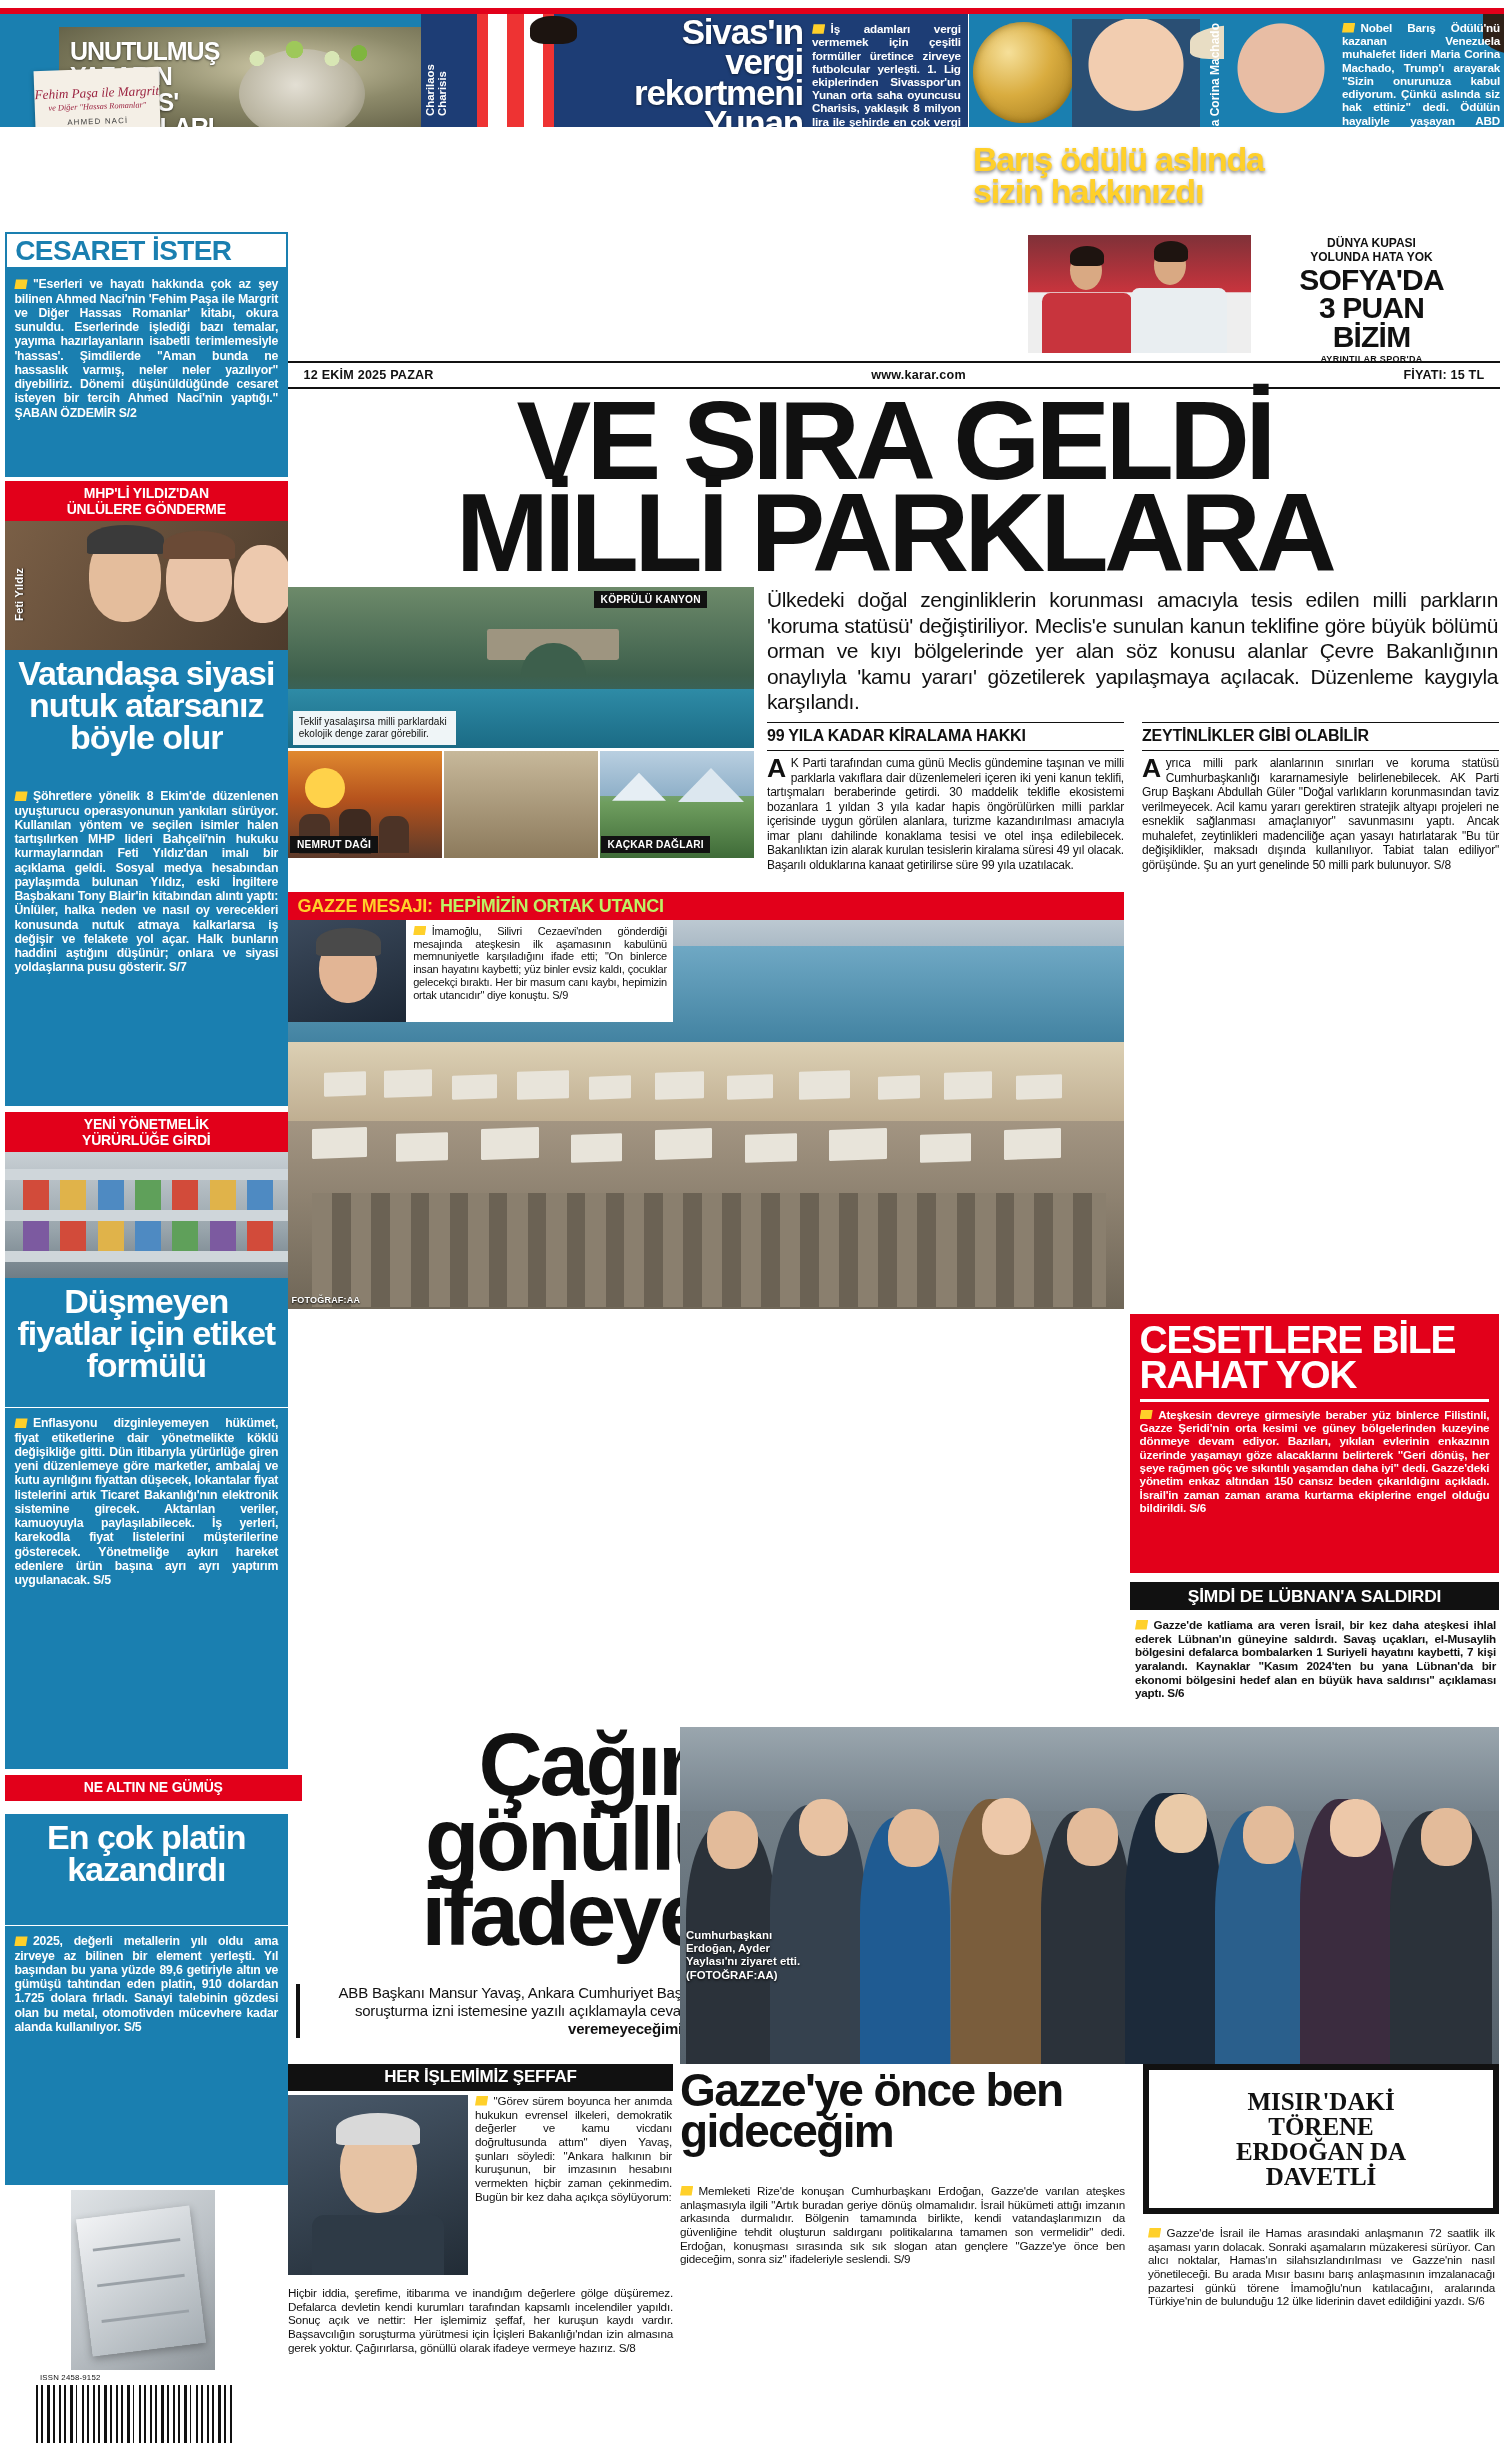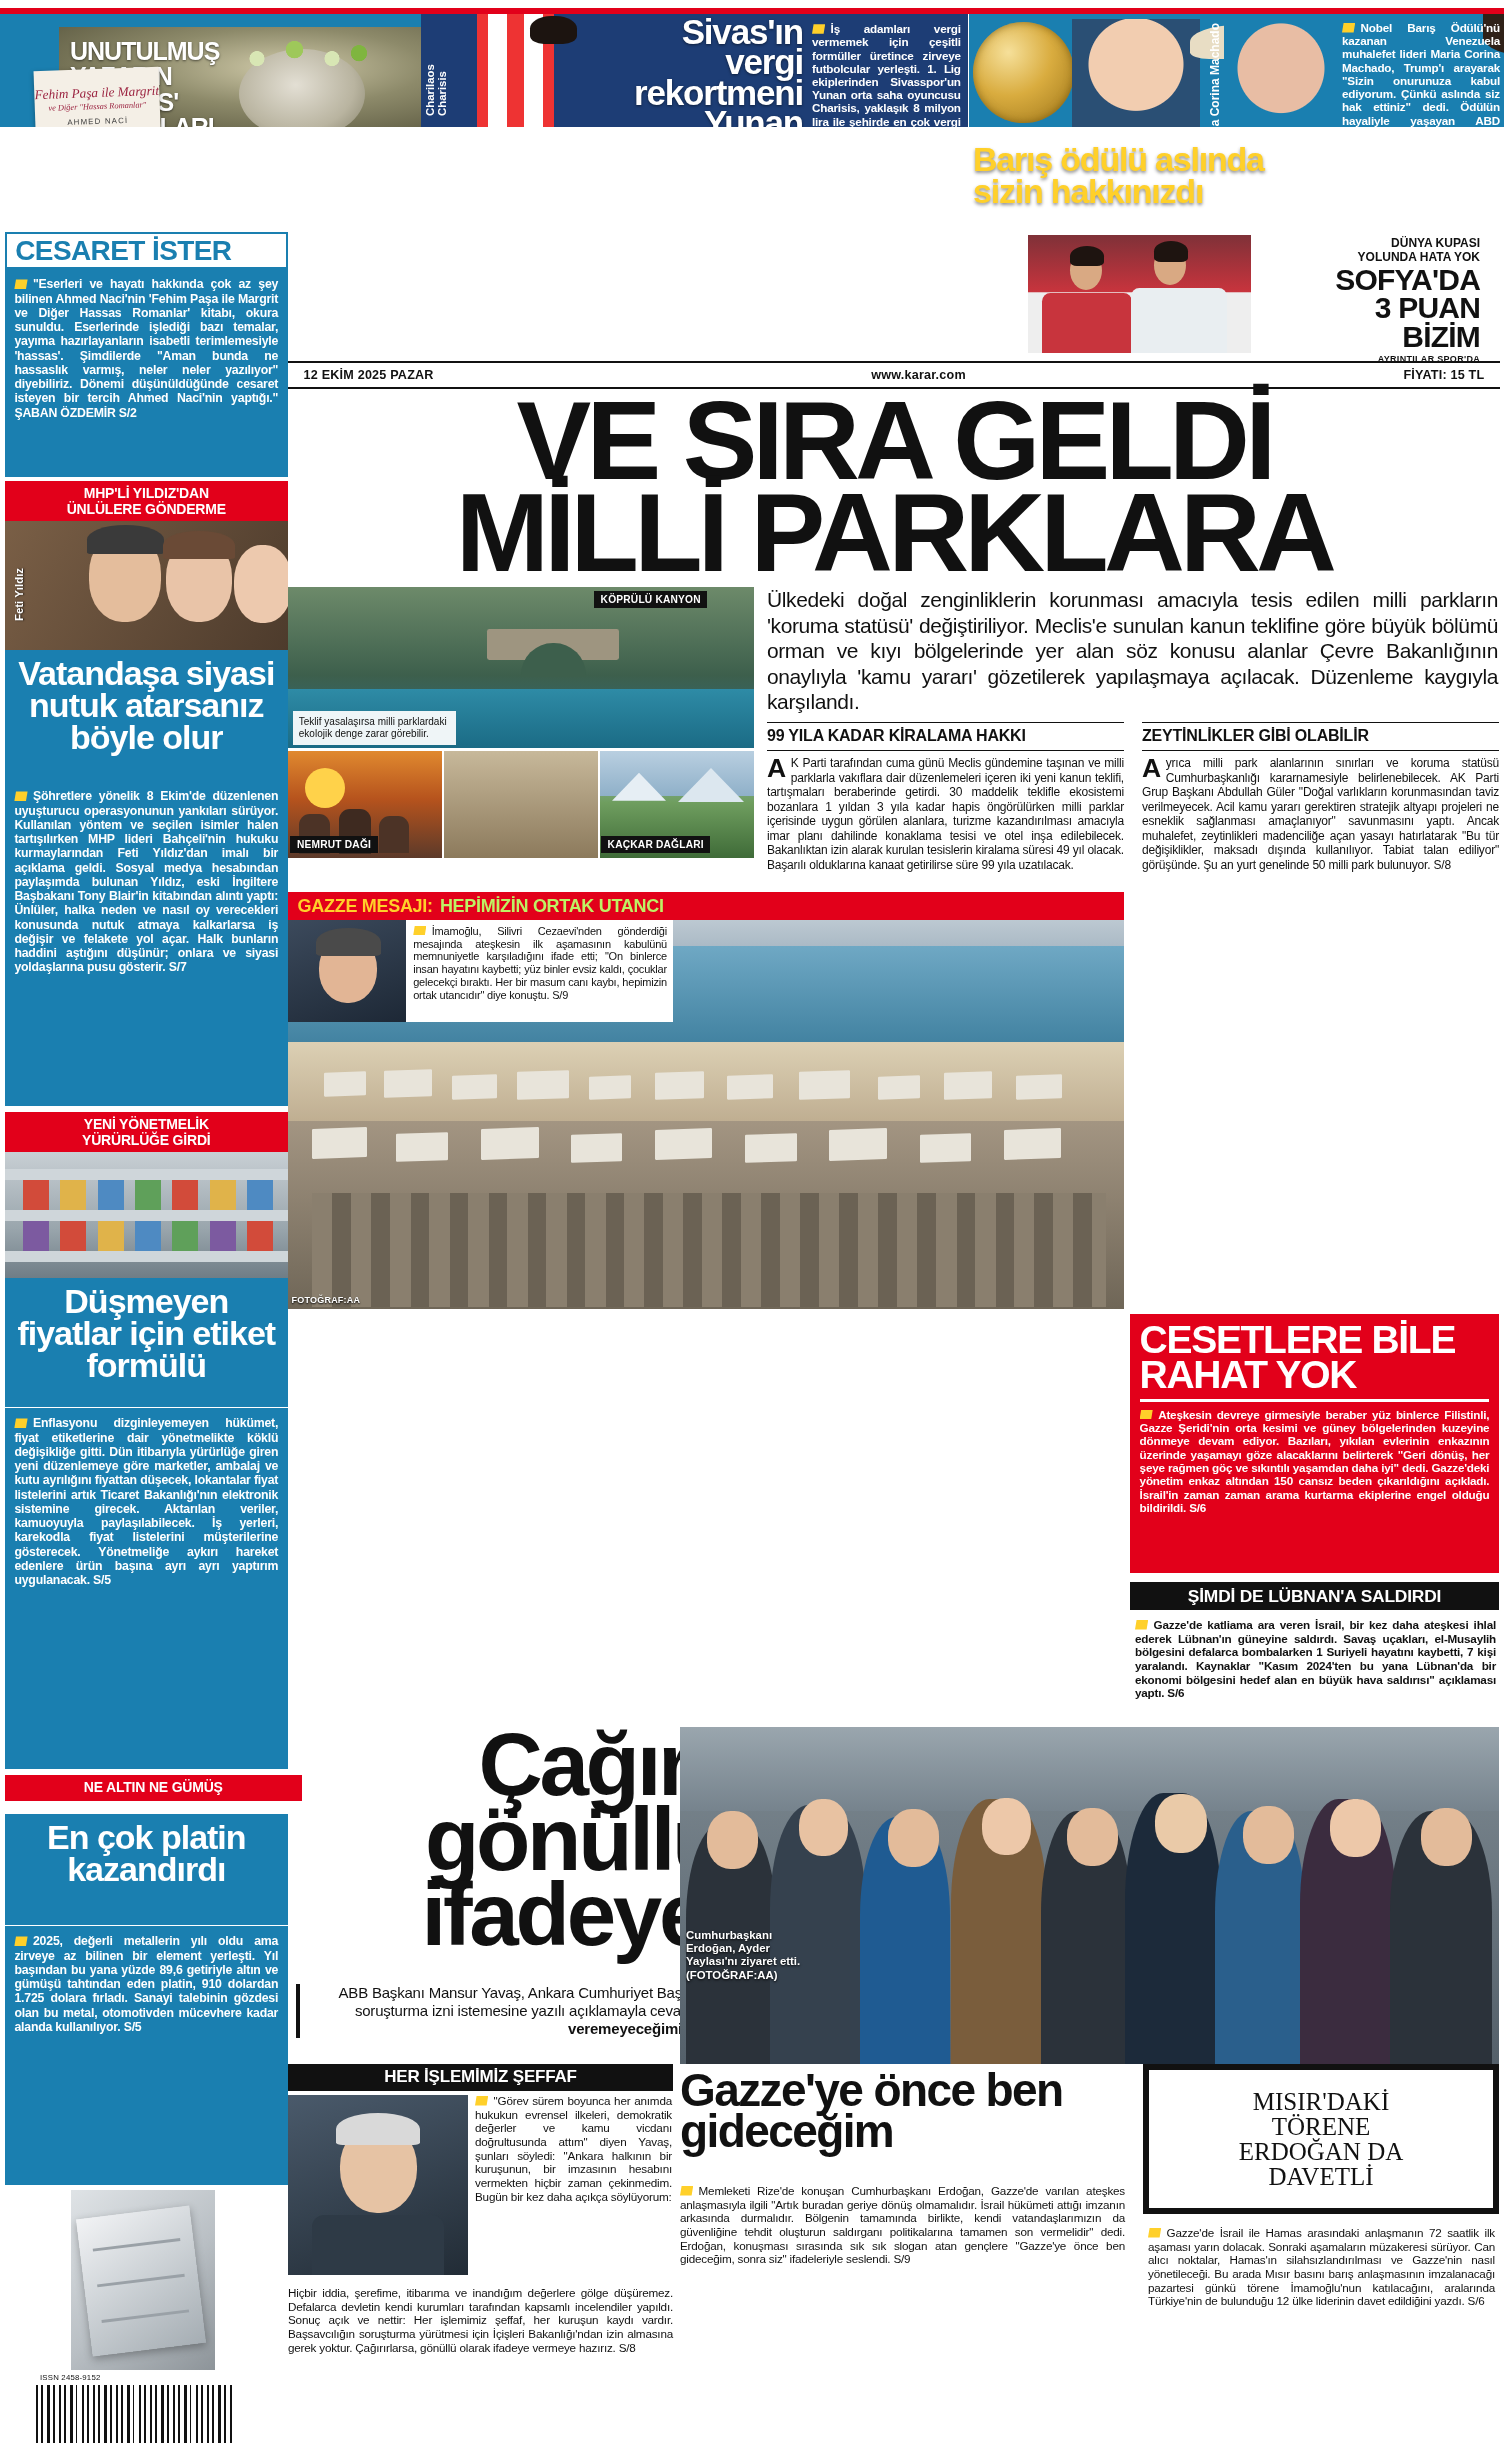--- a/index.html
+++ b/index.html
@@ -204,21 +204,21 @@
     font-family:"Liberation Sans", sans-serif;
   }
   .dot { color:#e2001a; }
   .players-photo {
     position:absolute; left:740px; top:-6px; width:223px; height:118px;
     background: linear-gradient(180deg,#7f3138 0%, #c8343d 48%, #eee 49% 100%);
     overflow:hidden;
   }
   .pl-head { position:absolute; width:32px; height:39px; border-radius:50%; background:#d9a983; }
   .pl-hair { position:absolute; width:34px; height:20.5px; border-radius:50% 50% 20% 20%; background:#1e1410; }
-  .sofya-block { position:absolute; left:975px; top:-3.6px; width:217px; text-align:right; }
+  .sofya-block { position:absolute; left:975px; top:-3.6px; width:217px; text-align:center; }
   .sofya-kicker { color:#111; font-weight:bold; font-size:12px; line-height:1.1; }
   .sofya-main { color:#111; font-weight:bold; font-size:30px; line-height:0.94; letter-spacing:-0.8px; margin-top:2.4px;}
   .sofya-sub { color:#111; font-weight:bold; font-size:9px; margin-top:3.6px; letter-spacing:0.3px;}
 
   
   #infobar {
     left:288px; top:361px; width:1212px; height:28px;
     border-top:2.4px solid #111; border-bottom:2.4px solid #111;
     display:flex; align-items:center; justify-content:space-between;
     padding:0 15.6px; font-weight:bold; font-size:12.6px; color:#111;
@@ -353,21 +353,21 @@
     letter-spacing:-1.6px; }
   #gazzeye-body { left:680px; top:2184px; width:445px; color:#111; font-size:11.7px;
     line-height:1.17; text-align:justify; letter-spacing:-0.2px; }
 
   
   #misir-box { left:1143px; top:2064px; width:356px; height:150px;
     background:#111; padding:6px; }
   #misir-inner { background:#fff; width:100%; height:100%;
     display:flex; flex-direction:column; align-items:center; justify-content:center;
     padding:4.8px 3.6px; }
-  #misir-inner span { color:#111; font-weight:normal; font-size:25px; line-height:1.0;
+  #misir-inner span { color:#111; font-weight:bold; font-size:25px; line-height:1.0;
     letter-spacing:0px; text-align:center; font-family:"Liberation Serif", serif;}
   #misir-body { left:1148px; top:2226px; width:347px; color:#111; font-size:11.7px;
     line-height:1.17; text-align:justify; letter-spacing:-0.2px; }
   .hrule { position:absolute; background:#111; height:1.2px; }
 </style>
 </head>
 <body>
 
 <div class="page">
 

